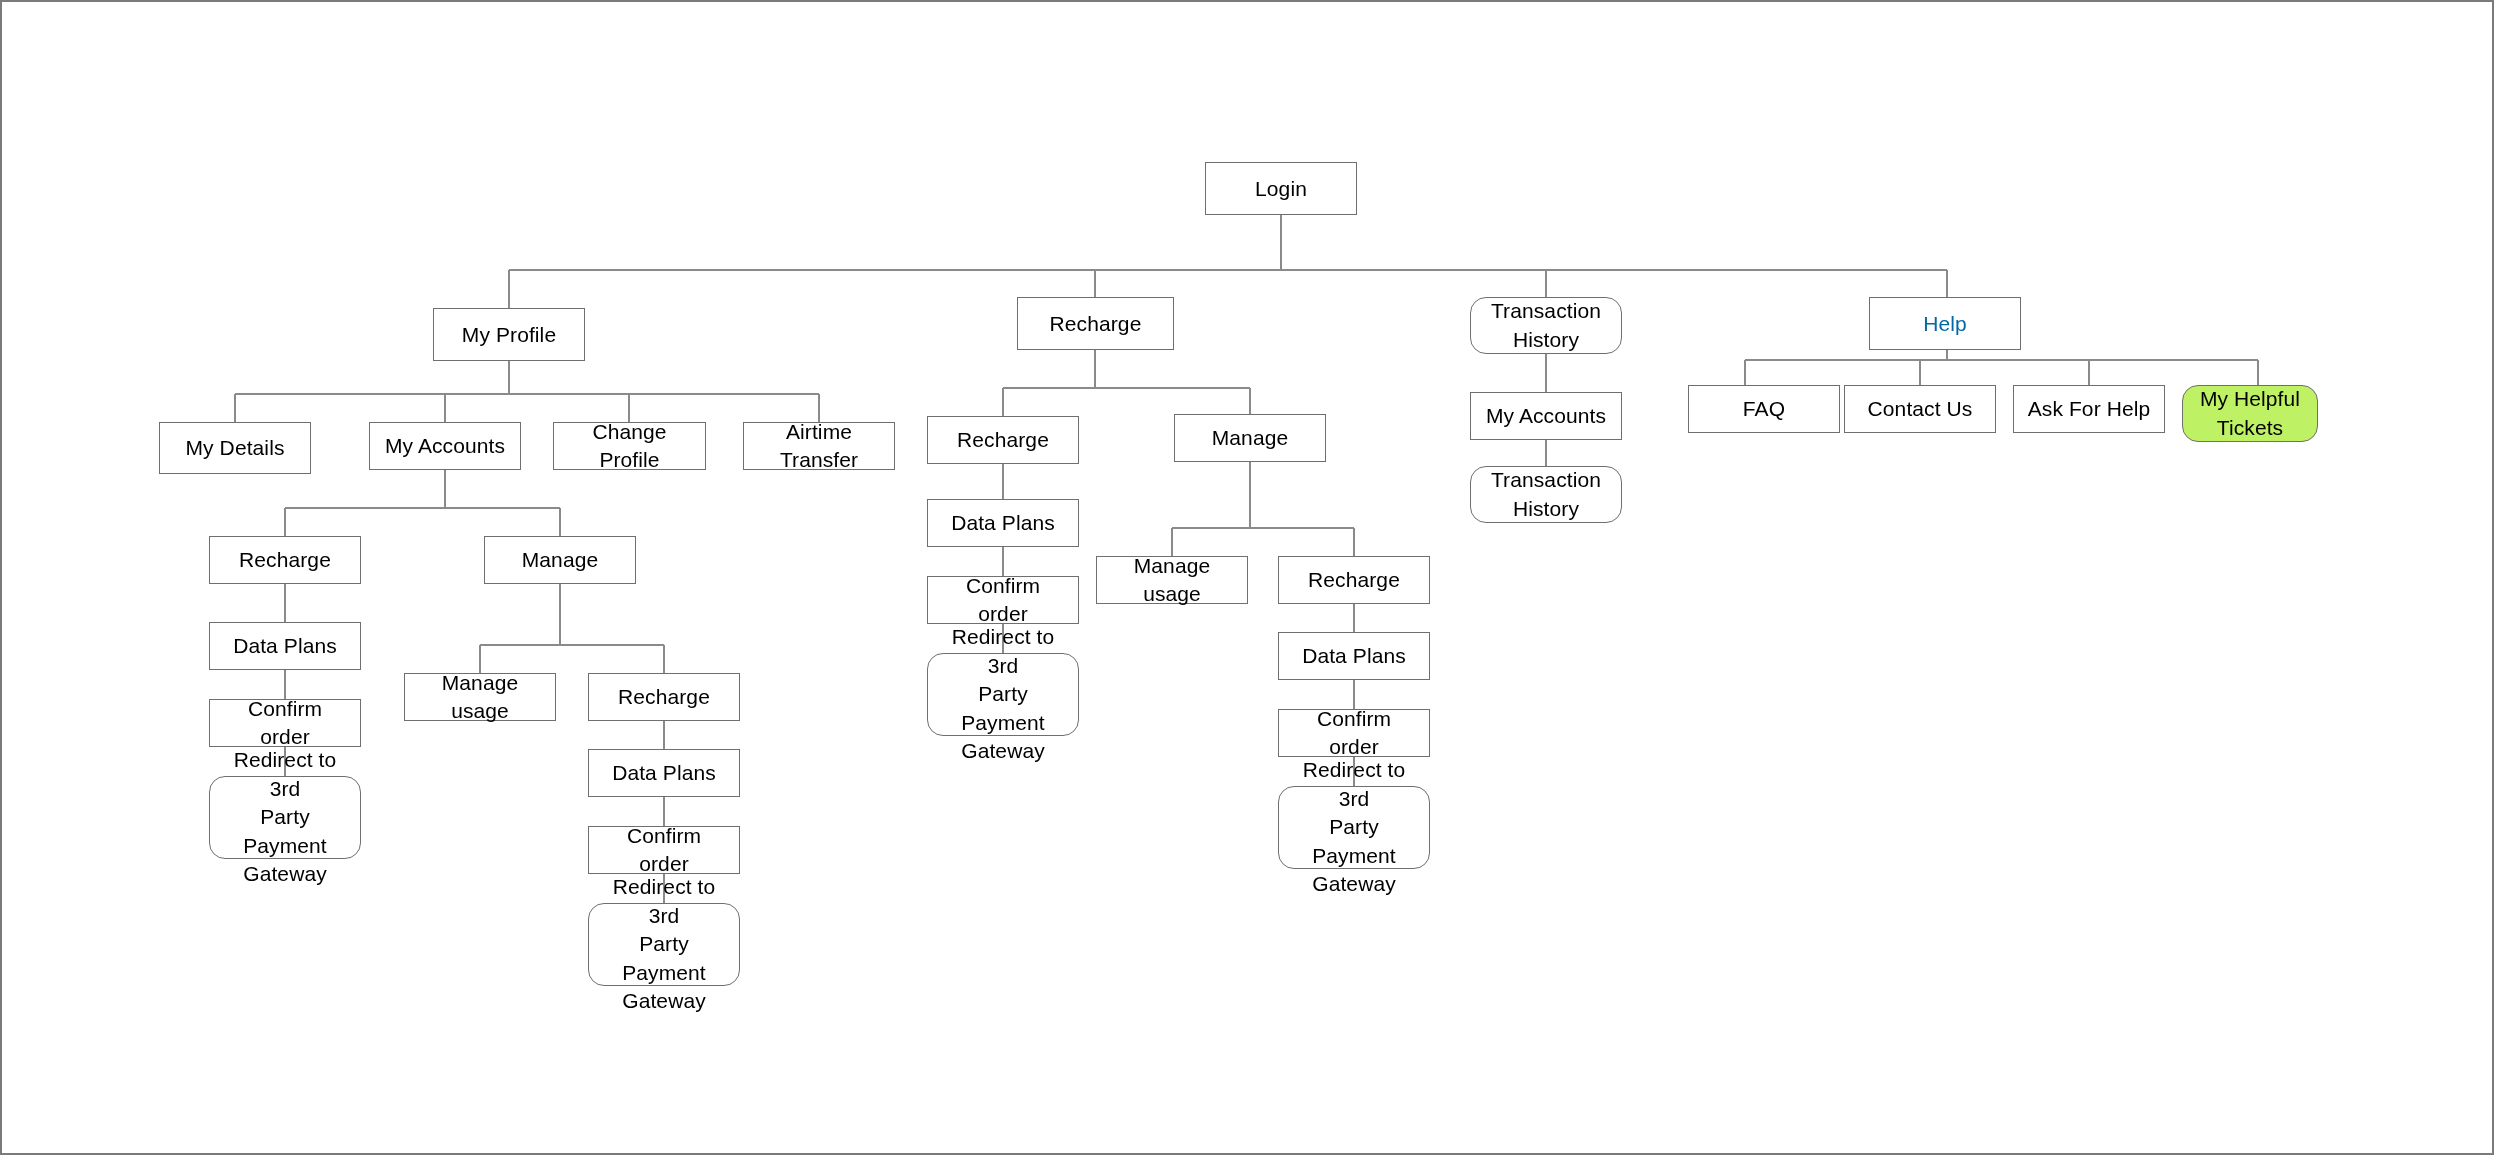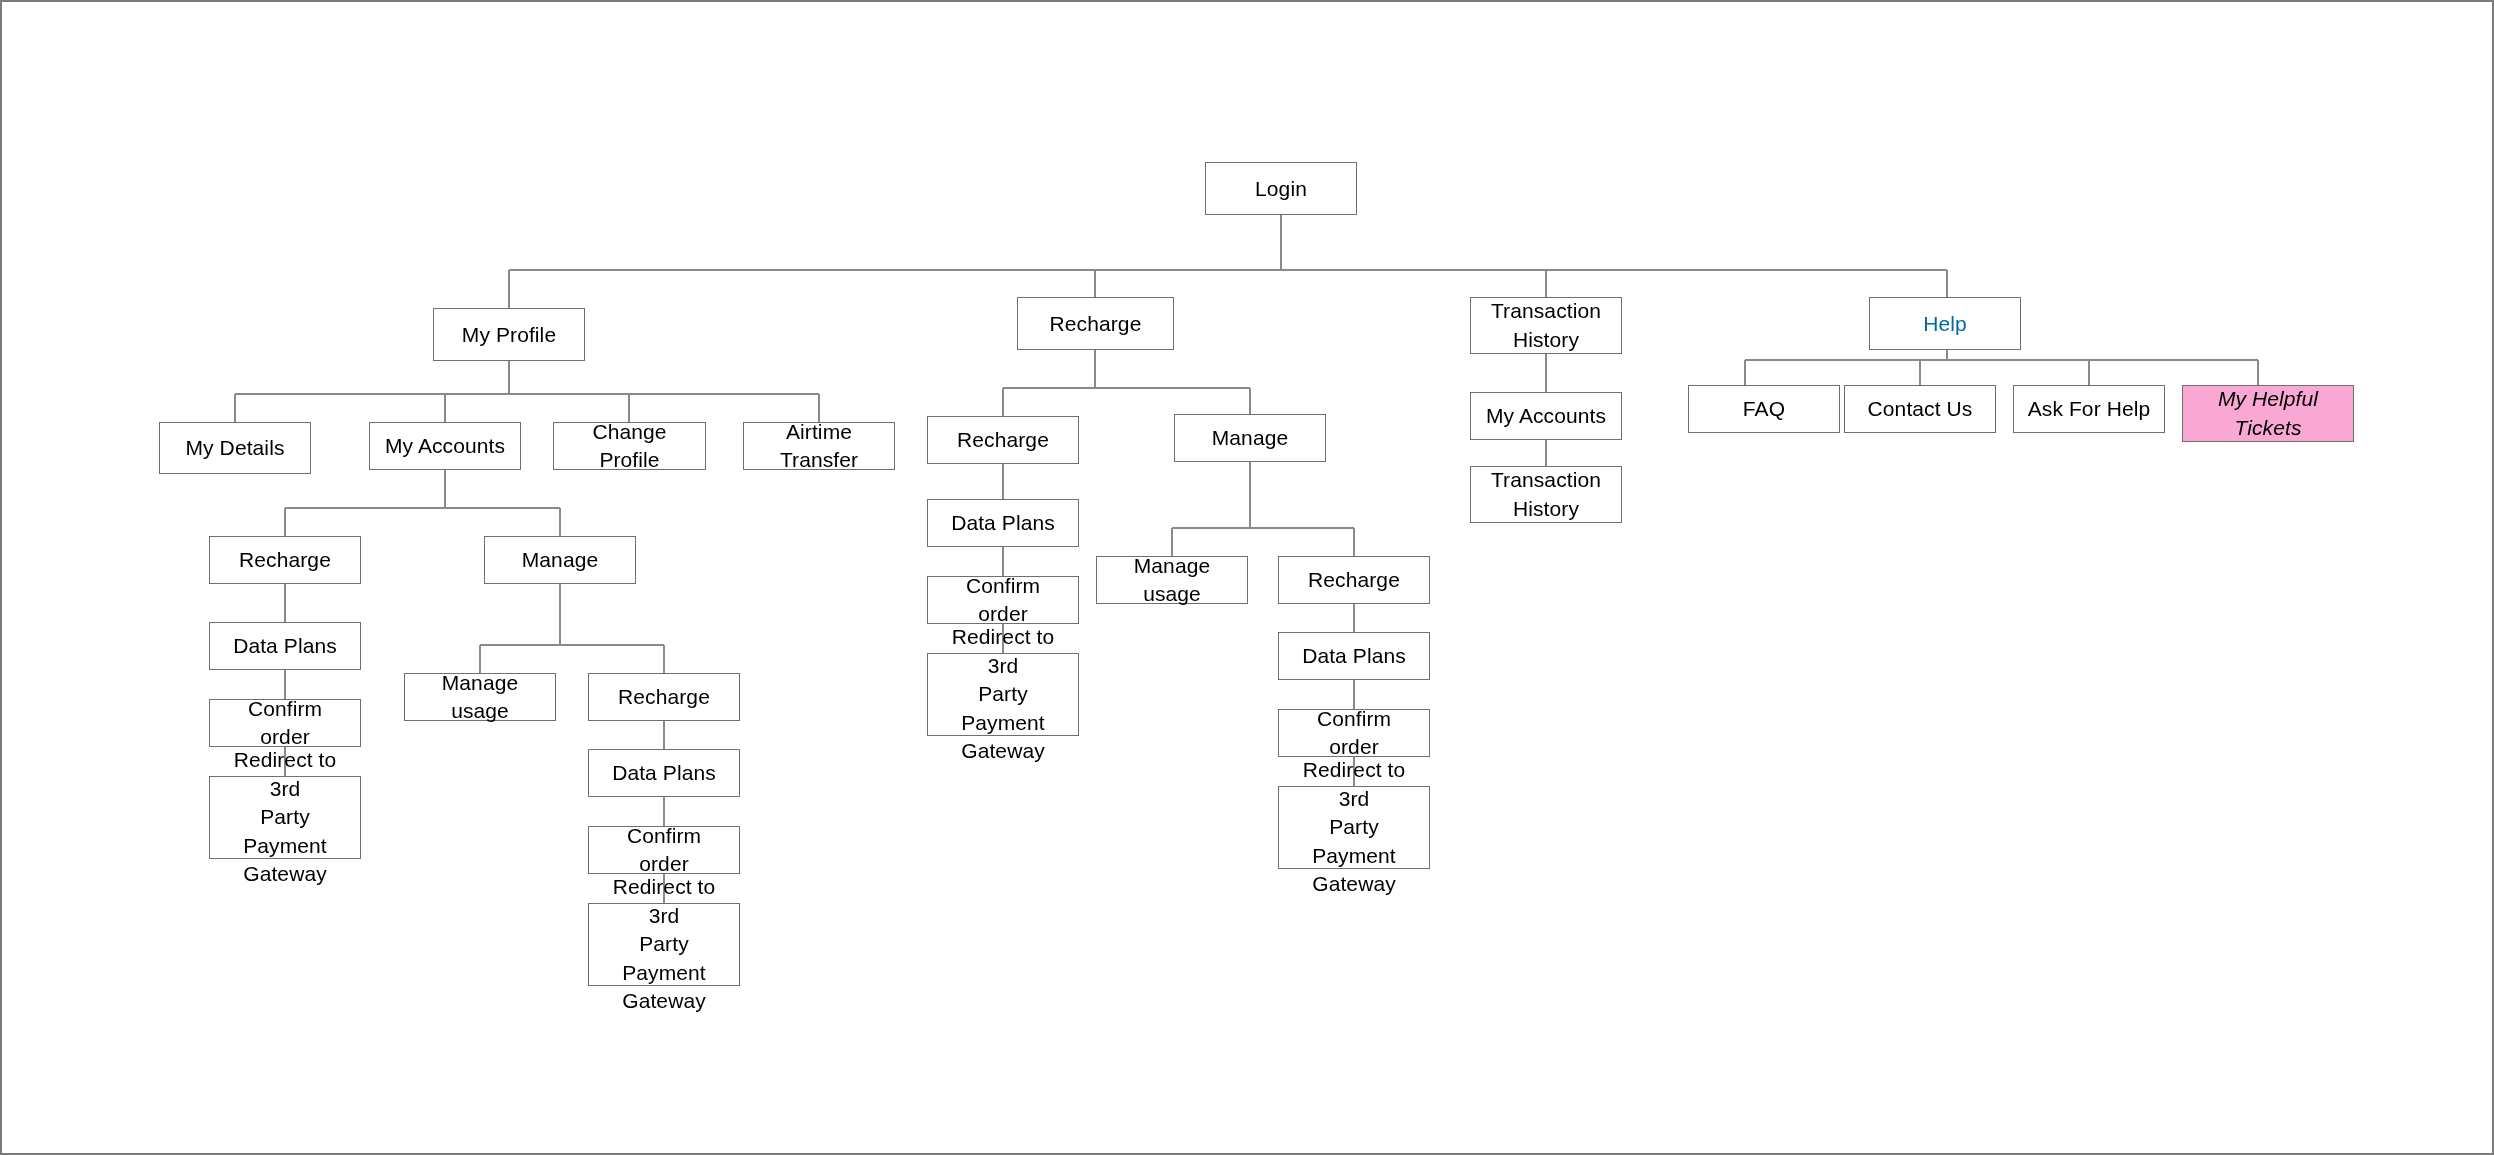--- a/index.html
+++ b/index.html
@@ -39,20 +39,21 @@
     justify-content: center;
     text-align: center;
     font-size: 21px;
     line-height: 1.32;
     letter-spacing: 0.1px;
     padding: 2px 12px;
     white-space: pre-line;
   }
   .node.multiline {
     line-height: 1.36;
+    border-radius: 16px;
   }
 </style>
 </head>
 <body>
 
 <div id="canvas">
   <svg id="wires" viewBox="0 0 2494 1155" xmlns="http://www.w3.org/2000/svg">
       <path d="M1279,213 L1279,268" stroke="#8a8a8a" stroke-width="1.2" fill="none" shape-rendering="crispEdges"></path>
       <path d="M507,268 L1945,268" stroke="#8a8a8a" stroke-width="1.2" fill="none" shape-rendering="crispEdges"></path>
       <path d="M507,268 L507,306" stroke="#8a8a8a" stroke-width="1.2" fill="none" shape-rendering="crispEdges"></path>
@@ -113,21 +114,21 @@
     <div class="node" style="left: 551px; top: 420px; width: 153px; height: 48px; border-color: rgb(111, 111, 111); background: rgb(255, 255, 255); color: rgb(0, 0, 0);">Change Profile</div>
     <div class="node" style="left: 741px; top: 420px; width: 152px; height: 48px; border-color: rgb(111, 111, 111); background: rgb(255, 255, 255); color: rgb(0, 0, 0);">Airtime Transfer</div>
     <div class="node" style="left: 925px; top: 414px; width: 152px; height: 48px; border-color: rgb(111, 111, 111); background: rgb(255, 255, 255); color: rgb(0, 0, 0);">Recharge</div>
     <div class="node" style="left: 1172px; top: 412px; width: 152px; height: 48px; border-color: rgb(111, 111, 111); background: rgb(255, 255, 255); color: rgb(0, 0, 0);">Manage</div>
     <div class="node" style="left: 1468px; top: 390px; width: 152px; height: 48px; border-color: rgb(111, 111, 111); background: rgb(255, 255, 255); color: rgb(0, 0, 0);">My Accounts</div>
     <div class="node multiline" style="left: 1468px; top: 464px; width: 152px; height: 57px; border-color: rgb(111, 111, 111); background: rgb(255, 255, 255); color: rgb(0, 0, 0);">Transaction
 History</div>
     <div class="node" style="left: 1667px; top: 383px; width: 152px; height: 48px; border-color: rgb(111, 111, 111); background: rgb(255, 255, 255); color: rgb(0, 0, 0); margin-left: 19px;">FAQ</div>
     <div class="node" style="left: 1842px; top: 383px; width: 152px; height: 48px; border-color: rgb(111, 111, 111); background: rgb(255, 255, 255); color: rgb(0, 0, 0);">Contact Us</div>
     <div class="node" style="left: 2011px; top: 383px; width: 152px; height: 48px; border-color: rgb(111, 111, 111); background: rgb(255, 255, 255); color: rgb(0, 0, 0);">Ask For Help</div>
-    <div class="node multiline" style="left: 2180px; top: 383px; width: 172px; height: 57px; border-color: rgb(111, 111, 111); background: #f9a8d4; color: rgb(0, 0, 0); font-style: italic;">My Helpful
+    <div class="node multiline" style="left: 2180px; top: 383px; width: 136px; height: 57px; border-color: rgb(111, 111, 111); background: #bef264; color: rgb(0, 0, 0);">My Helpful
 Tickets</div>
     <div class="node" style="left: 207px; top: 534px; width: 152px; height: 48px; border-color: rgb(111, 111, 111); background: rgb(255, 255, 255); color: rgb(0, 0, 0);">Recharge</div>
     <div class="node" style="left: 482px; top: 534px; width: 152px; height: 48px; border-color: rgb(111, 111, 111); background: rgb(255, 255, 255); color: rgb(0, 0, 0);">Manage</div>
     <div class="node" style="left: 207px; top: 620px; width: 152px; height: 48px; border-color: rgb(111, 111, 111); background: rgb(255, 255, 255); color: rgb(0, 0, 0);">Data Plans</div>
     <div class="node" style="left: 207px; top: 697px; width: 152px; height: 48px; border-color: rgb(111, 111, 111); background: rgb(255, 255, 255); color: rgb(0, 0, 0);">Confirm order</div>
     <div class="node multiline" style="left: 207px; top: 774px; width: 152px; height: 83px; border-color: rgb(111, 111, 111); background: rgb(255, 255, 255); color: rgb(0, 0, 0);">Redirect to 3rd
 Party Payment
 Gateway</div>
     <div class="node" style="left: 402px; top: 671px; width: 152px; height: 48px; border-color: rgb(111, 111, 111); background: rgb(255, 255, 255); color: rgb(0, 0, 0);">Manage usage</div>
     <div class="node" style="left: 586px; top: 671px; width: 152px; height: 48px; border-color: rgb(111, 111, 111); background: rgb(255, 255, 255); color: rgb(0, 0, 0);">Recharge</div>

